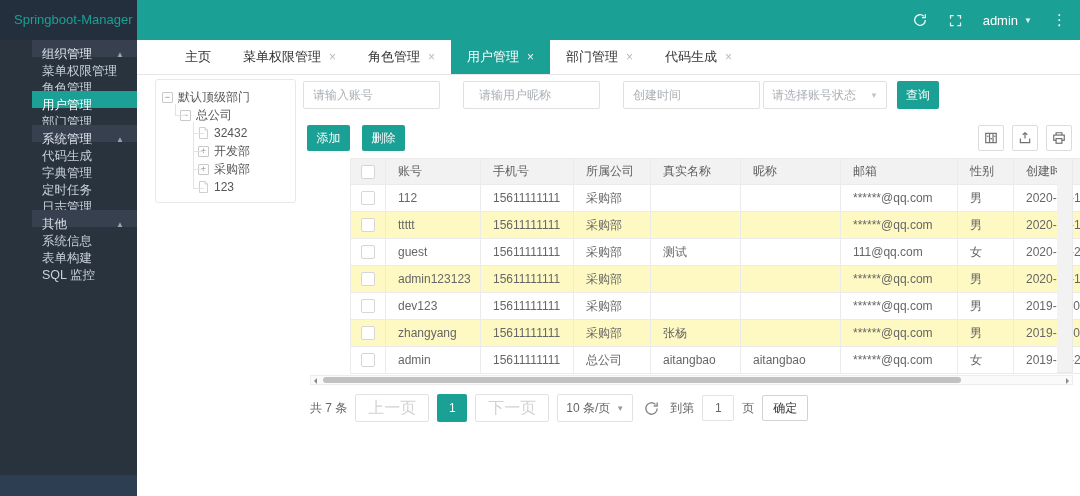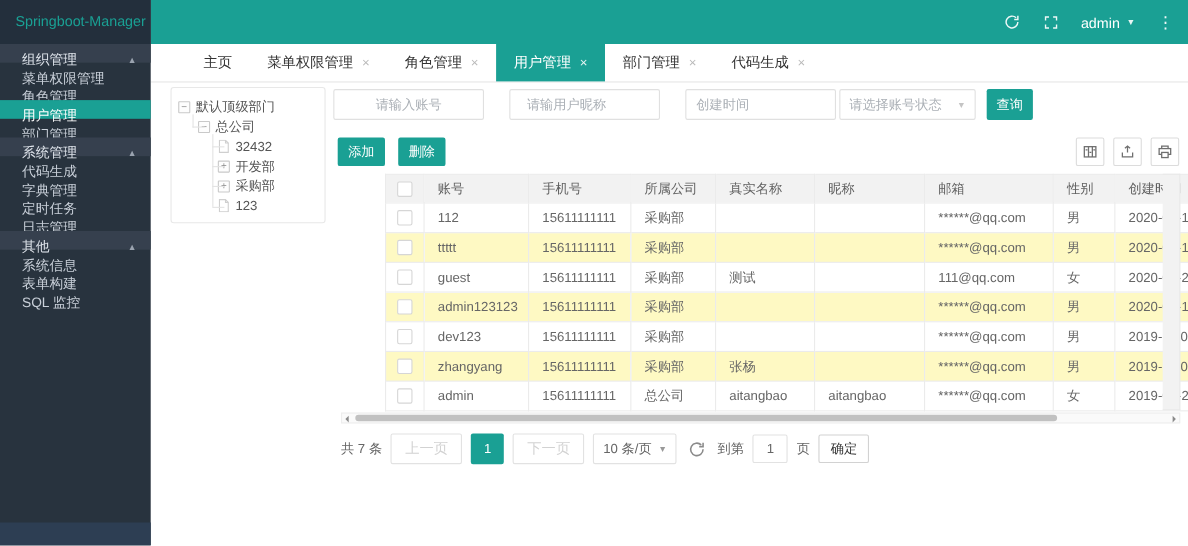--- a/index.html
+++ b/index.html
@@ -4,22 +4,22 @@
 <style>
   * { margin:0; padding:0; box-sizing:border-box; }
   html,body { width:1080px; height:496px; overflow:hidden; background:#fff;
     font-family:"Liberation Sans","DejaVu Sans",sans-serif; }
   .app { position:relative; width:1080px; height:496px; }
 
   
   .sidebar { position:absolute; left:0; top:0; width:137px; height:496px; background:#28333E; z-index:5; }
   .logo { height:40px; line-height:40px; padding-left:14px; background:#232F3C;
     color:#1AA094; font-size:13px; white-space:nowrap; }
-  .nav-item { height:17px; line-height:29px; padding-left:20px; font-size:12.5px;
-    color:#C9D0D9; cursor:pointer; position:relative; white-space:nowrap; }
+  .nav-item { height:17px; line-height:29px; padding-left:10px; font-size:12.5px;
+    color:#C9D0D9; cursor:pointer; position:relative; white-space:nowrap;margin-left:32px; }
   .nav-item.group { background:#36404E; color:#DEE3EA; }
   .nav-item.active { background:#1AA094; color:#fff; }
   .nav-item .caret { position:absolute; right:13px; top:0; font-size:8px; color:#9AA3AF; }
   .sidebar-footer { position:absolute; left:0; bottom:0; width:137px; height:21px; background:#2D3E53; }
 
   
   .topbar { position:absolute; left:137px; top:0; width:943px; height:40px; background:#1AA094;
     display:flex; align-items:center; justify-content:flex-end; padding-right:12px; gap:20px; }
   .topbar .tb-icon { color:rgba(255,255,255,.92); display:flex; align-items:center; cursor:pointer; }
   .user-area { color:#fff; font-size:13px; display:flex; align-items:center; gap:6px; cursor:pointer; }
@@ -46,21 +46,21 @@
   .tree-row .tbox { width:11px; height:11px; border:1px solid #C9C9C9; background:#FDFDFD; border-radius:1px;
     font-size:9px; line-height:9px; color:#888; text-align:center; flex:0 0 11px; margin-right:5px; }
   .tree-row .ficon { width:11px; height:12px; flex:0 0 11px; margin-right:5px; display:flex; }
   .ind1 { margin-left:18px; } .ind2 { margin-left:36px; }
   .tline { position:absolute; background:#E3E3E3; }
 
   
   .filter-input { position:absolute; top:5px; height:28px; border:1px solid #E0E0E0; border-radius:2px;
     padding:0 9px; font-size:12px; color:#666; outline:none; font-family:inherit; }
   .filter-input::placeholder { color:#ABB0B6; }
-  .f1 { left:166px; width:137px;text-align:center; } .f2 { left:326px; width:137px;padding-left:15px; } .f3 { left:486px; width:137px; }
+  .f1 { left:166px; width:137px; } .f2 { left:326px; width:137px;padding-left:15px; } .f3 { left:486px; width:137px; }
   .filter-select { position:absolute; left:626px; top:5px; width:124px; height:28px; border:1px solid #E0E0E0;
     border-radius:2px; display:flex; align-items:center; justify-content:space-between; padding:0 8px;
     font-size:12px; color:#ABB0B6; cursor:pointer; }
   .filter-select .caret { font-size:8px; color:#C4C4C4; }
   .search-btn { position:absolute; left:760px; top:5px; width:42px; height:28px; background:#1AA094;
     color:#fff; border:none; border-radius:2px; font-size:12px; cursor:pointer; font-family:inherit; }
 
   
   .tool-btn { position:absolute; top:49px; height:26px; width:43px; background:#1AA094; color:#fff;
     border:none; border-radius:2px; font-size:12px; cursor:pointer; font-family:inherit; }
@@ -89,21 +89,21 @@
     border:1px solid #EDEDED; }
   .hthumb { position:absolute; left:12px; top:1px; width:638px; height:6px; background:#C1C1C1; border-radius:3px; cursor:grab; }
   .harrow { position:absolute; top:2px; width:0; height:0; border:3px solid transparent; }
   .harrow.left { left:3px; border-right-color:#8A8A8A; border-left:none; }
   .harrow.right { right:3px; border-left-color:#8A8A8A; border-right:none; }
 
   
   .pagination { position:absolute; left:173px; top:318px; height:28px; display:flex; align-items:center;
     gap:8px; font-size:12px; color:#666; }
   .pg-btn { height:28px; padding:0 12px; border:1px solid #E2E2E2; background:#fff; color:#D2D2D2;
-    font-size:13px; border-radius:2px; font-family:inherit; }
+    font-size:16px; border-radius:2px; font-family:inherit; }
   .pg-cur { height:28px; width:30px; background:#1AA094; color:#fff; border:none; border-radius:2px;
     font-size:12px; cursor:pointer; font-family:inherit; }
   .pg-size { height:28px; border:1px solid #E2E2E2; border-radius:2px; display:flex; align-items:center;
     gap:6px; padding:0 8px; color:#666; cursor:pointer; }
   .pg-size .caret { font-size:8px; color:#999; }
   .pg-refresh { color:#8A8A8A; display:flex; cursor:pointer; margin:0 2px; }
   .pg-input { width:32px; height:26px; border:1px solid #E2E2E2; border-radius:2px; text-align:center;
     font-size:12px; color:#666; outline:none; font-family:inherit; }
   .pg-ok { height:26px; padding:0 10px; border:1px solid #D2D2D2; background:#fff; color:#333;
     font-size:12px; border-radius:2px; cursor:pointer; font-family:inherit; }

